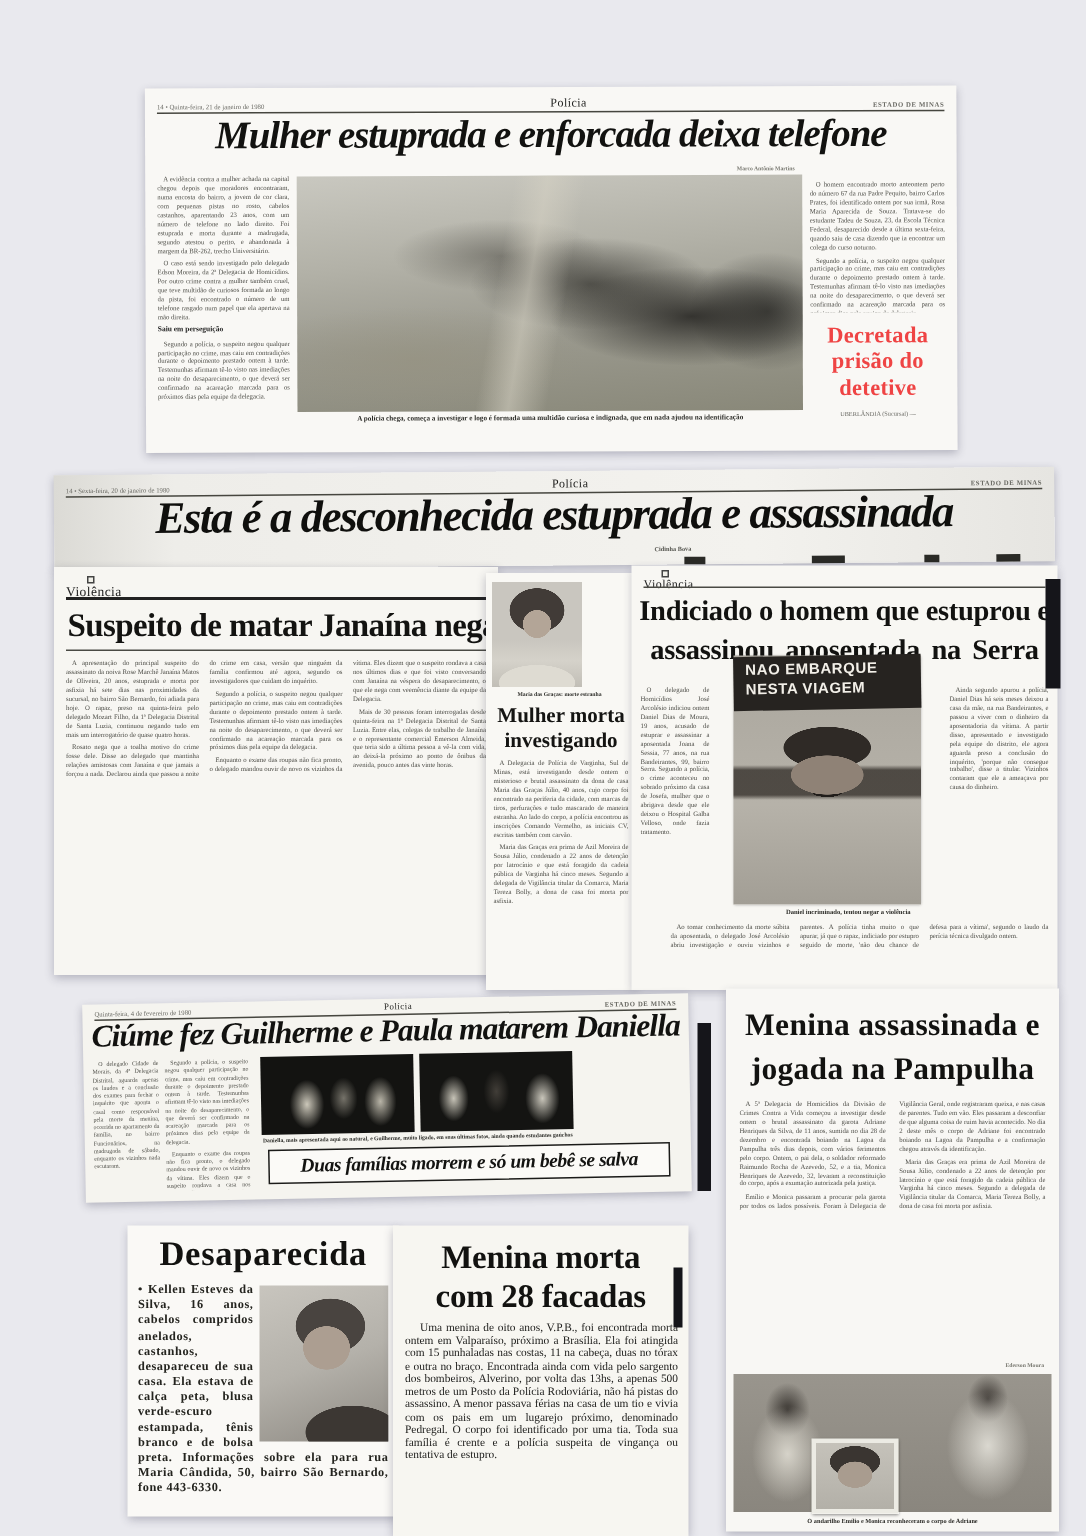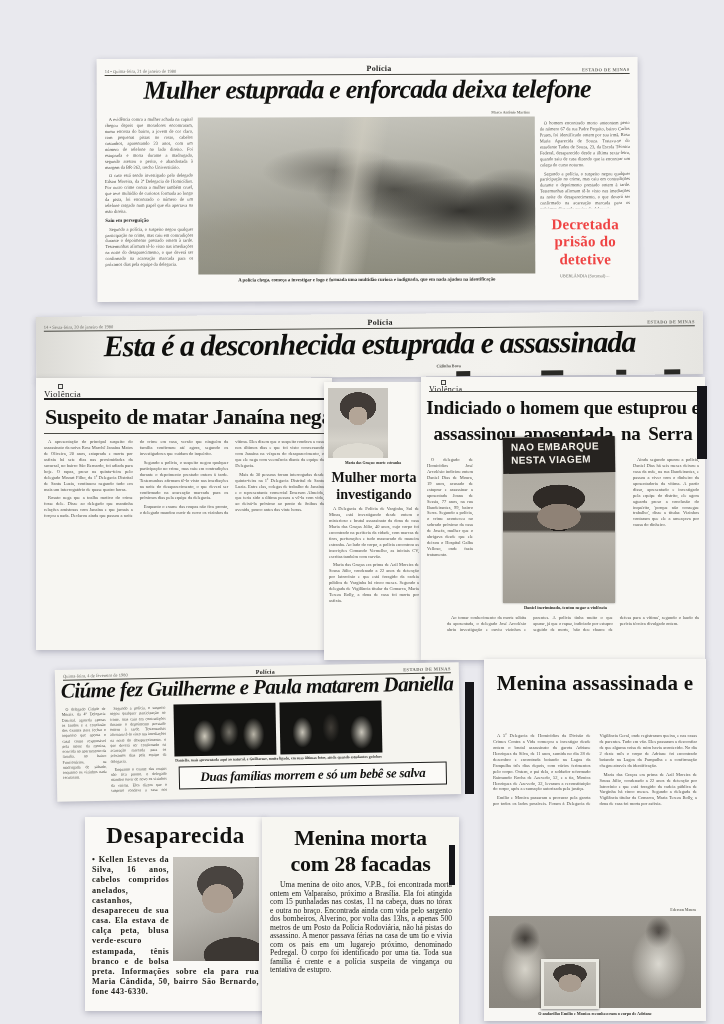--- a/index.html
+++ b/index.html
@@ -4,21 +4,21 @@
 <style>
   * { margin:0; padding:0; box-sizing:border-box; }
   body { background:#e9e9ee; font-family:"Liberation Serif", serif; }
   #canvas { position:relative; width:724px; height:1024px; background:#e9e9ee; overflow:hidden; }
 
   .clip { position:absolute; background:#f7f6f2; box-shadow:0 2px 6px rgba(50,50,75,.30); }
 
   
   .hdr { position:absolute; left:8px; right:8px; display:flex; justify-content:space-between; align-items:flex-end; border-bottom:1px solid #46463f; padding-bottom:1px; }
   .hdr-l { font-size:4.5px; color:#6a6a64; }
-  .hdr-c { font-size:8px; font-weight:bold; color:#1d1d1b; letter-spacing:.3px; }
+  .hdr-c { font-size:8px; font-weight:normal; color:#1d1d1b; letter-spacing:.3px; }
   .hdr-r { font-size:4.5px; color:#6a6a64; font-weight:bold; letter-spacing:.4px; }
 
   .tinytxt { font-size:4.5px; line-height:1.32; color:#4e4e48; text-align:justify; overflow:hidden; }
   .tinytxt p { margin-bottom:3px; text-indent:4px; }
   .cols3 { column-count:3; column-gap:7px; }
   .cols2 { column-count:2; column-gap:9px; }
 
   .sect { position:absolute; display:flex; align-items:center; font-size:9px; color:#222; letter-spacing:.3px;flex-direction:column; }
   .sqr { display:inline-block; width:5px; height:5px; border:1px solid #444; margin-right:4px; background:#f1f0e9; }
   .rule-thin { position:absolute; height:1px; background:#4a4a44; }
@@ -78,21 +78,21 @@
   .d-body { position:absolute; top:124px; left:5px; right:5px; height:148px; }
 
   
   #clipE { left:421px; top:377px; width:284px; height:283px; background:#f8f7f3; }
   #clipE .sect { top:3px; left:8px; font-size:8px; }
   #clipE .rule-thin { top:14px; left:8px; width:268px; }
   .e-headline { position:absolute; top:18px; left:0; right:0; text-align:center; font-size:19px; font-weight:bold; color:#121210; line-height:1.35; letter-spacing:-.2px; }
   .e-l2 { word-spacing:3px; }
   .e-byline { position:absolute; top:72px; left:0; right:0; text-align:center; font-size:4px; font-weight:bold; color:#55554f; }
   .e-colL { position:absolute; top:80px; left:6px; width:46px; height:172px; }
-  .e-photo { position:absolute; top:60px; left:82px; width:112px; height:166px; box-shadow:0 0 2px rgba(0,0,0,.4);
+  .e-photo { position:absolute; top:60px; left:68px; width:125px; height:166px; box-shadow:0 0 2px rgba(0,0,0,.4);
     background:
       radial-gradient(ellipse 32% 13% at 50% 48%, #8f8276 60%, rgba(0,0,0,0) 61%),
       radial-gradient(ellipse 42% 15% at 50% 37%, #2f2a26 55%, rgba(0,0,0,0) 56%),
       radial-gradient(ellipse 13% 3% at 50% 55%, #211d1a 60%, rgba(0,0,0,0) 61%),
       linear-gradient(180deg, rgba(0,0,0,0) 44%, rgba(45,40,35,.75) 46%, rgba(45,40,35,.75) 56%, rgba(0,0,0,0) 58%),
       linear-gradient(180deg, #aaa69d 0%, #b6b2a9 60%, #a29e95 100%); }
   .e-sign { position:absolute; top:0; left:0; right:0; height:36px; background:#262320; color:#f2efe8; font-family:"Liberation Sans",sans-serif; font-weight:bold; font-size:10px; line-height:1.25; padding:4px 0 0 8px; letter-spacing:.4px; transform:rotate(-1deg); }
   #clipE .capt { top:228px; left:62px; width:165px; font-size:4.4px; }
   .e-colR { position:absolute; top:80px; left:212px; width:66px; height:172px; }
   .e-cols-bottom { position:absolute; top:238px; left:26px; right:6px; height:42px; }
@@ -281,20 +281,21 @@
     </div>
     <div class="f-ph1"></div>
     <div class="f-ph2"></div>
     <div class="capt">Daniella, mais apresentada aqui ao natural, e Guilherme, muito ligado, em suas últimas fotos, ainda quando estudantes gaúchos</div>
     <div class="f-box">Duas famílias morrem e só um bebê se salva</div>
   </div>
 
   <div class="clip" id="clipG">
     <div class="g-headline">
       <div>Menina assassinada e</div>
+      <div>jogada na Pampulha</div>
     </div>
     <div class="g-cols tinytxt cols2">
       <p>A 5ª Delegacia de Homicídios da Divisão de Crimes Contra a Vida começou a investigar desde ontem o brutal assassinato da garota Adriane Henriques da Silva, de 11 anos, sumida no dia 28 de dezembro e encontrada boiando na Lagoa da Pampulha três dias depois, com vários ferimentos pelo corpo. Ontem, o pai dela, o soldador reformado Raimundo Rocha de Azevedo, 52, e a tia, Monica Henriques de Azevedo, 32, levaram a reconstituição do corpo, após a exumação autorizada pela justiça.</p>
       <p>Emílio e Monica passaram a procurar pela garota por todos os lados possíveis. Foram à Delegacia de Vigilância Geral, onde registraram queixa, e nas casas de parentes. Tudo em vão. Eles passaram a desconfiar de que alguma coisa de ruim havia acontecido. No dia 2 deste mês o corpo de Adriane foi encontrado boiando na Lagoa da Pampulha e a confirmação chegou através da identificação.</p>
       <p>Maria das Graças era prima de Azil Moreira de Sousa Júlio, condenado a 22 anos de detenção por latrocínio e que está foragido da cadeia pública de Varginha há cinco meses. Segundo a delegada de Vigilância titular da Comarca, Maria Tereza Bolly, a dona de casa foi morta por asfixia.</p>
     </div>
     <div class="credit">Ederson Moura</div>
     <div class="g-photo"></div>
     <div class="g-inset"></div>
     <div class="capt">O andarilho Emílio e Monica reconheceram o corpo de Adriane</div>

